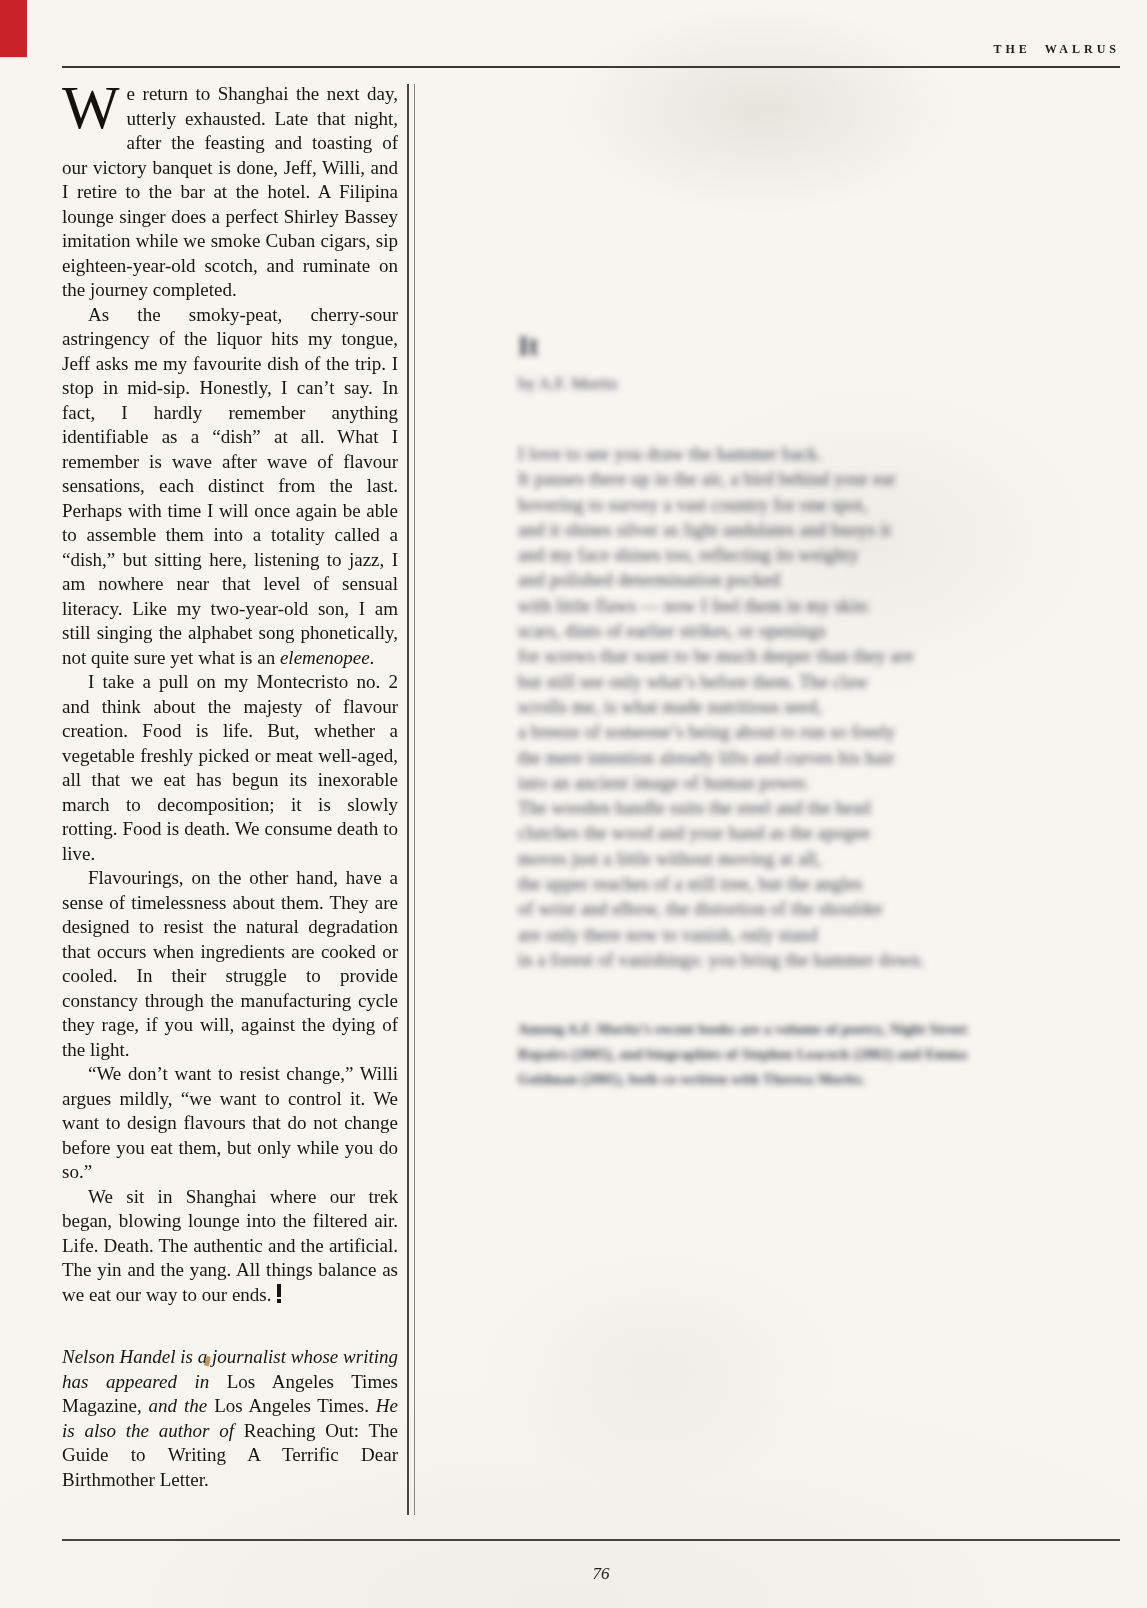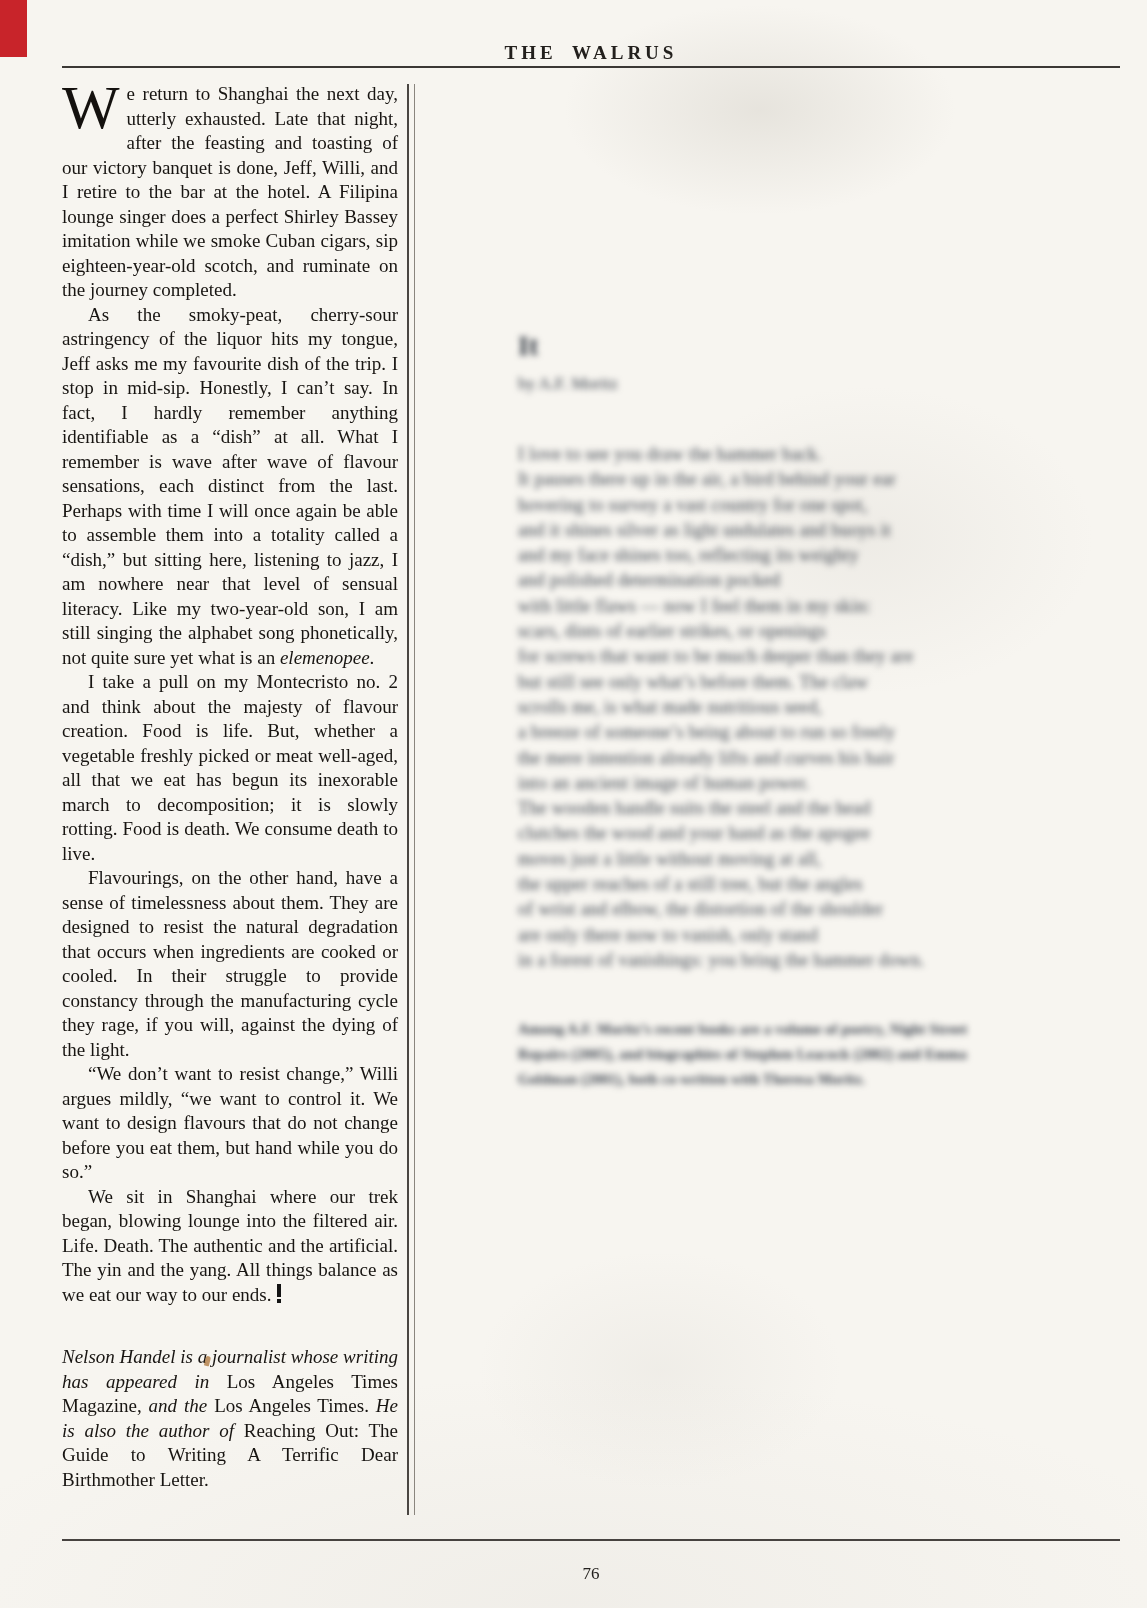--- a/index.html
+++ b/index.html
@@ -16,21 +16,21 @@
       radial-gradient(ellipse 260px 170px at 660px 1370px, rgba(200,196,188,0.16), transparent 70%),
       radial-gradient(ellipse 900px 300px at 570px 1600px, rgba(180,176,168,0.10), transparent 75%),
       #f7f5f0;
     color:#181512;
   }
   
   .corner-strip{position:absolute;left:0;top:0;width:27px;height:57px;background:#c8242a;}
   
   .header-title{
     position:absolute;left:62px;top:42px;width:1058px;
-    text-align:center;font-size:19px;font-weight:bold;
+    text-align:right;font-size:12px;font-weight:bold;
     letter-spacing:4px;word-spacing:7px;color:#23201d;
   }
   .header-rule{position:absolute;left:62px;top:66px;width:1058px;height:2px;background:#3b3835;}
   
   .col-left{
     position:absolute;left:62px;top:82px;width:336px;
     font-size:19px;line-height:24.5px;text-align:justify;color:#181512;
   }
   .col-left p{margin:0;}
   .col-left p.indent{text-indent:26px;}
@@ -55,40 +55,40 @@
   
   .col-right{position:absolute;left:518px;top:330px;width:545px;filter:blur(3px);color:#3b424d;}
   .poem-title{font-size:28px;font-weight:bold;color:#343b45;margin:0;}
   .poem-byline{font-size:17px;margin-top:12px;}
   .poem-body{margin-top:48px;font-size:18px;line-height:25.3px;letter-spacing:.3px;}
   .poem-line{white-space:nowrap;}
   .poem-bio{margin-top:44px;font-size:14.5px;line-height:25px;font-weight:bold;letter-spacing:.2px;}
   
   .footer-rule{position:absolute;left:62px;top:1539px;width:1058px;height:2px;background:#474340;}
   .page-number{
-    position:absolute;left:62px;top:1564px;width:1058px;
-    text-align:center;font-size:17px;color:#23201d;
+    position:absolute;left:72px;top:1564px;width:1058px;
+    text-align:center;font-size:17px;color:#23201d;font-style:italic;
   }
 </style>
 </head>
 <body>
 
 <div class="page">
 
   <div class="corner-strip"></div>
 
   <div class="header-title">THE WALRUS</div>
   <div class="header-rule"></div>
 
   <div class="col-left">
     <p><span class="dropcap">W</span><span>e return to Shanghai the next day, utterly exhausted. Late that night, after the feasting and toasting of our victory banquet is done, Jeff, Willi, and I retire to the bar at the hotel. A Filipina lounge singer does a perfect Shirley Bassey imitation while we smoke Cuban cigars, sip eighteen-year-old scotch, and ruminate on the journey completed.</span></p>
     <p class="indent"><span>As the smoky-peat, cherry-sour astringency of the liquor hits my tongue, Jeff asks me my favourite dish of the trip. I stop in mid-sip. Honestly, I can’t say. In fact, I hardly remember anything identifiable as a “dish” at all. What I remember is wave after wave of flavour sensations, each distinct from the last. Perhaps with time I will once again be able to assemble them into a totality called a “dish,” but sitting here, listening to jazz, I am nowhere near that level of sensual literacy. Like my two-year-old son, I am still singing the alphabet song phonetically, not quite sure yet what is an </span><span class="it">elemenopee</span><span>.</span></p>
     <p class="indent">I take a pull on my Montecristo no. 2 and think about the majesty of flavour creation. Food is life. But, whether a vegetable freshly picked or meat well-aged, all that we eat has begun its inexorable march to decomposition; it is slowly rotting. Food is death. We consume death to live.</p>
     <p class="indent">Flavourings, on the other hand, have a sense of timelessness about them. They are designed to resist the natural degradation that occurs when ingredients are cooked or cooled. In their struggle to provide constancy through the manufacturing cycle they rage, if you will, against the dying of the light.</p>
-    <p class="indent">“We don’t want to resist change,” Willi argues mildly, “we want to control it. We want to design flavours that do not change before you eat them, but hand while you do so.”</p>
+    <p class="indent">“We don’t want to resist change,” Willi argues mildly, “we want to control it. We want to design flavours that do not change before you eat them, but only while you do so.”</p>
     <p class="indent"><span>We sit in Shanghai where our trek began, blowing lounge into the filtered air. Life. Death. The authentic and the artificial. The yin and the yang. All things balance as we eat our way to our ends.</span><span class="endmark"></span></p>
     <p class="bio-left"><span class="it">Nelson Handel is a journalist whose writing has appeared in </span><span>Los Angeles Times Magazine,</span><span class="it"> and the </span><span>Los Angeles Times.</span><span class="it"> He is also the author of </span><span>Reaching Out: The Guide to Writing A Terrific Dear Birthmother Letter.</span></p>
   </div>
 
   <div class="artifact-tick"></div>
 
   <div class="divider"></div>
 
   <div class="col-right">
     <div class="poem-title">It</div>

